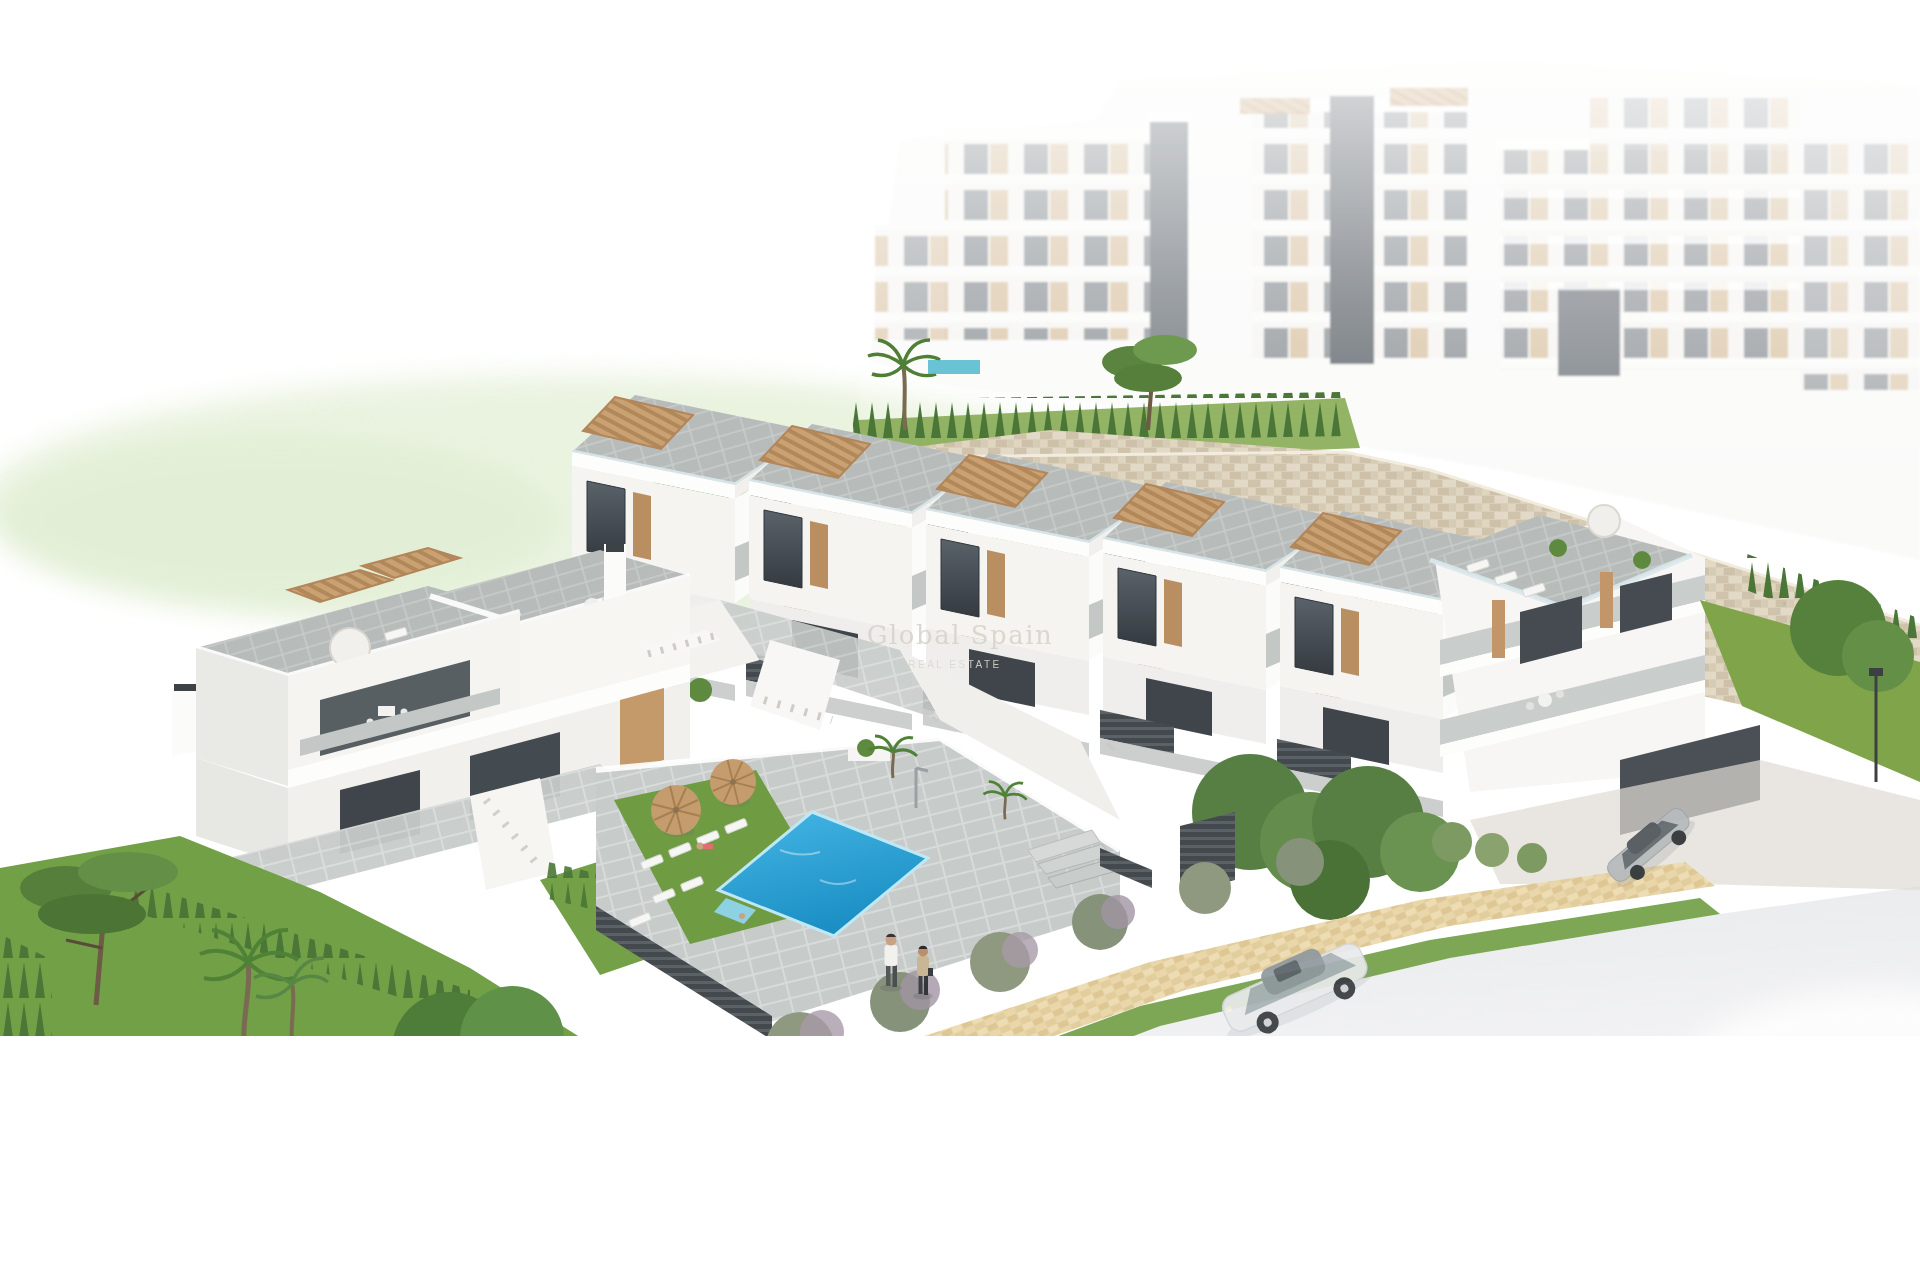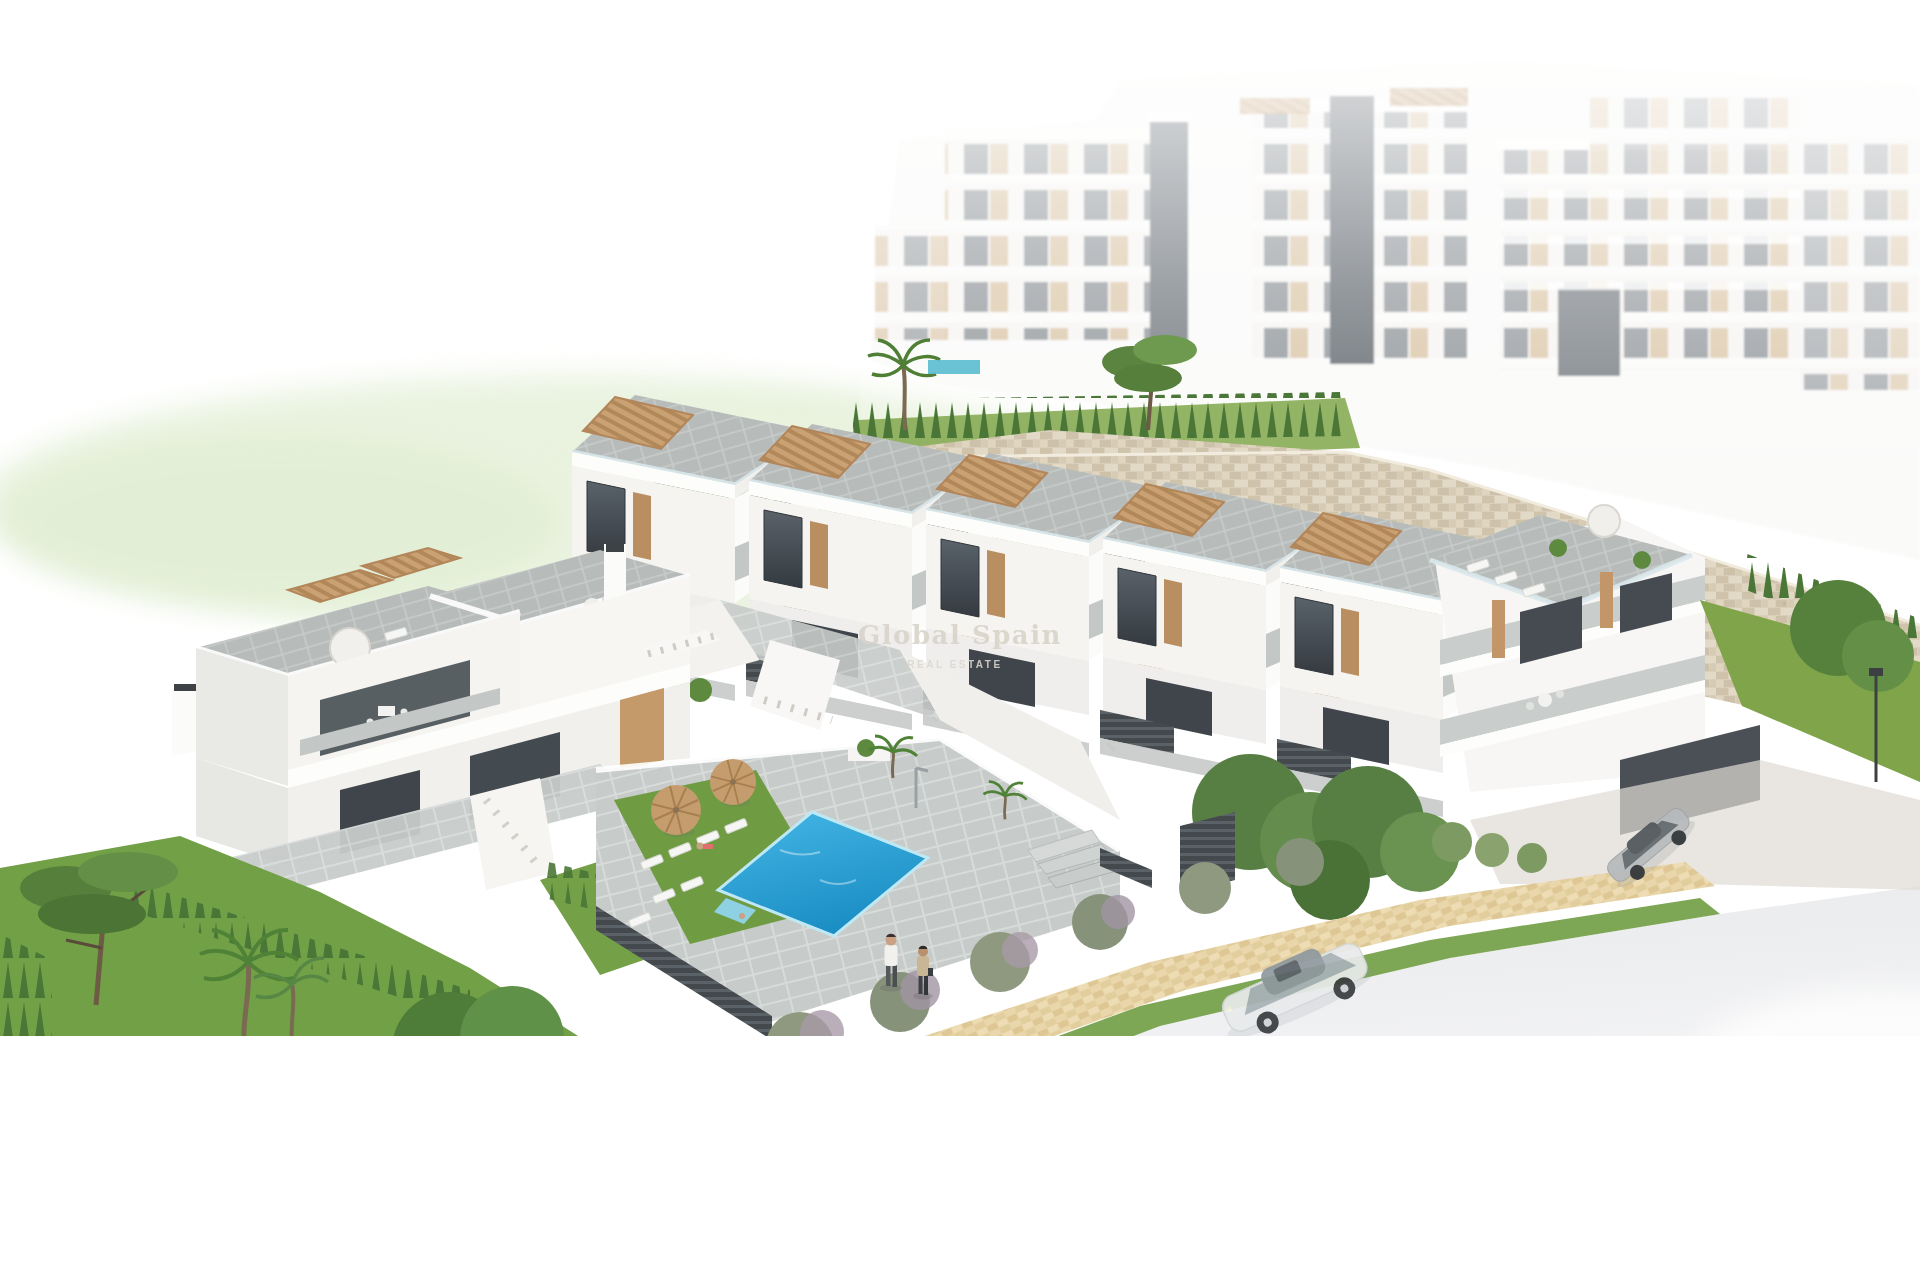--- a/index.html
+++ b/index.html
@@ -1,17 +1,17 @@
 <!DOCTYPE html>
 <html><head>
 <meta charset="utf-8">
 <style>
   html,body{margin:0;padding:0;background:#ffffff;}
   .stage{position:relative;width:1920px;height:1036px;overflow:hidden;background:#8b5cf6;
-         font-family:"Liberation Sans",sans-serif;font-weight:bold;}
+         font-family:"Liberation Sans",sans-serif;}
   .stage svg{position:absolute;left:0;top:0;}
   .wm-brand{font-family:"DejaVu Serif",serif;}
   .wm-tag{font-family:"Liberation Sans",sans-serif;}
 </style>
 </head>
 <body>
 
 <div class="stage">
 <svg width="1920" height="1280" viewBox="0 0 1920 1280">
   <defs>

